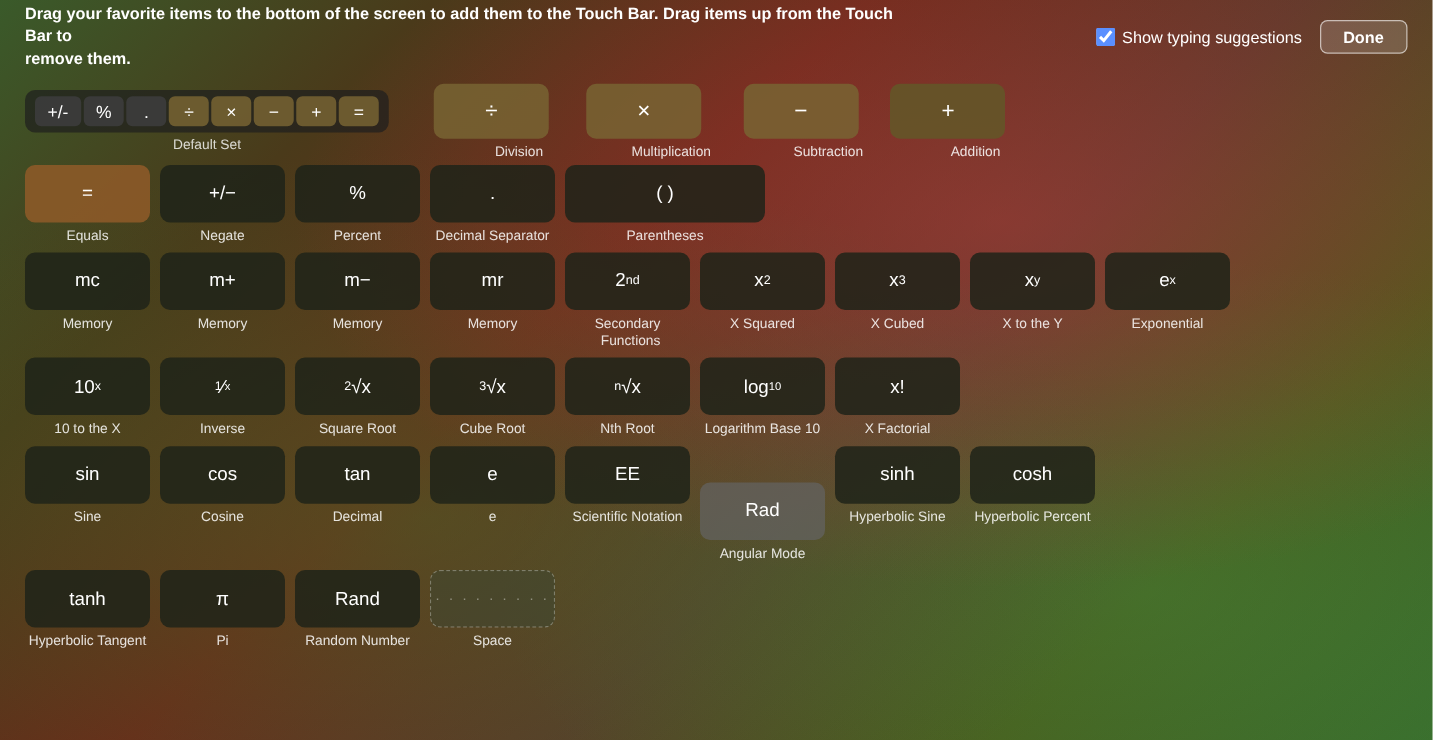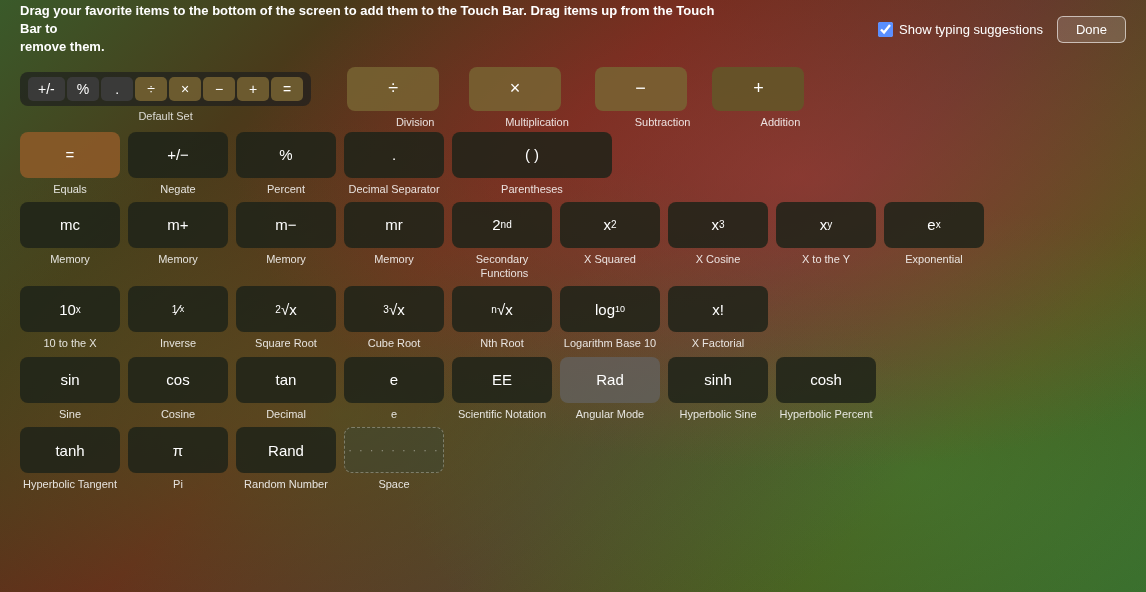--- a/index.html
+++ b/index.html
@@ -50,21 +50,21 @@
     .checkbox-label input[type=checkbox] {
       width: 15px; height: 15px;
       accent-color: #5a8fff;
     }
     .done-btn {
       background: rgba(255,255,255,0.15);
       border: 1.5px solid rgba(255,255,255,0.6);
       border-radius: 6px;
       color: #fff;
       font-size: 13px;
-      font-weight: 400;
+      font-weight: 700;
       padding: 5px 18px;
       cursor: pointer;
     }
 
     .main-content {
       padding: 0 20px;
       position: relative;
       z-index: 1;
     }
 
@@ -162,21 +162,21 @@
       height: 46px;
       display: flex;
       align-items: center;
       justify-content: center;
       cursor: pointer;
       border: none;
       position: relative;
     }
     .calc-btn.wide { width: 160px; }
     .calc-btn.equals-btn { background: rgba(140,90,40,0.9); }
-    .calc-btn.rad-btn { background: rgba(100,100,100,0.7); }
+    .calc-btn.rad-btn { background: rgba(100,100,100,0.7); margin-top: 29px; }
     .calc-btn.space-btn {
       background: rgba(60,70,50,0.5);
       border: 1px dashed rgba(255,255,255,0.3);
     }
     .calc-btn-label {
       font-size: 11px;
       color: rgba(255,255,255,0.85);
       text-align: right;
       line-height: 1.3;
     }
@@ -279,21 +279,21 @@
     <div class="calc-item">
       <button class="calc-btn">2<sup>nd</sup></button>
       <span class="calc-btn-label">Secondary<br>Functions</span>
     </div>
     <div class="calc-item">
       <button class="calc-btn">x<sup>2</sup></button>
       <span class="calc-btn-label">X Squared</span>
     </div>
     <div class="calc-item">
       <button class="calc-btn">x<sup>3</sup></button>
-      <span class="calc-btn-label">X Cosine</span>
+      <span class="calc-btn-label">X Cubed</span>
     </div>
     <div class="calc-item">
       <button class="calc-btn">x<sup>y</sup></button>
       <span class="calc-btn-label">X to the Y</span>
     </div>
     <div class="calc-item">
       <button class="calc-btn">e<sup>x</sup></button>
       <span class="calc-btn-label">Exponential</span>
     </div>
   </div>

